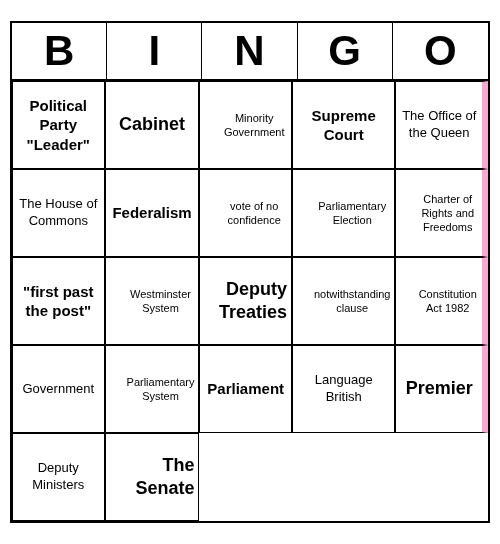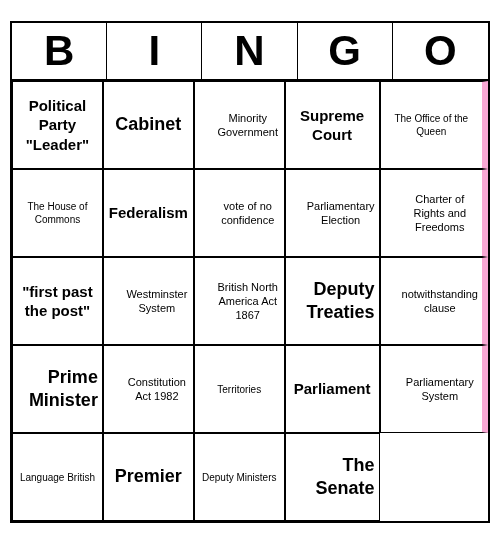--- a/index.html
+++ b/index.html
@@ -36,21 +36,21 @@
       grid-template-columns: repeat(5, 1fr);
     }
     .bingo-cell {
       border: 1px solid #000;
       min-height: 88px;
       display: flex;
       align-items: center;
       justify-content: center;
       text-align: center;
       padding: 6px 4px;
-      font-size: 10px;
+      font-size: 13px;
       line-height: 1.3;
     }
     .bingo-cell.large-text {
       font-size: 18px;
       font-weight: bold;
       text-align: right;
     }
     .bingo-cell.medium-text {
       font-size: 15px;
       font-weight: bold;
@@ -80,26 +80,24 @@
       <div class="bingo-cell small-text">Minority Government</div>
       <div class="bingo-cell medium-text">Supreme Court</div>
       <div class="bingo-cell">The Office of the Queen</div>
       <div class="bingo-cell">The House of Commons</div>
       <div class="bingo-cell medium-text">Federalism</div>
       <div class="bingo-cell small-text">vote of no confidence</div>
       <div class="bingo-cell small-text">Parliamentary Election</div>
       <div class="bingo-cell small-text">Charter of Rights and Freedoms</div>
       <div class="bingo-cell medium-text">"first past the post"</div>
       <div class="bingo-cell small-text">Westminster System</div>
-      <div class="bingo-cell small-text">British North America Act 1867</div>
       <div class="bingo-cell large-text">Deputy Treaties</div>
       <div class="bingo-cell small-text">notwithstanding clause</div>
-      <div class="bingo-cell large-text">Prime Minister</div>
       <div class="bingo-cell small-text">Constitution Act 1982</div>
-      <div class="bingo-cell">Territories</div>
+      <div class="bingo-cell">Government</div>
+      <div class="bingo-cell small-text">Parliamentary System</div>
       <div class="bingo-cell medium-text">Parliament</div>
-      <div class="bingo-cell small-text">Parliamentary System</div>
       <div class="bingo-cell">Language British</div>
       <div class="bingo-cell large-text">Premier</div>
       <div class="bingo-cell">Deputy Ministers</div>
       <div class="bingo-cell large-text">The Senate</div>
     </div>
 </div>
 
 </body></html>

